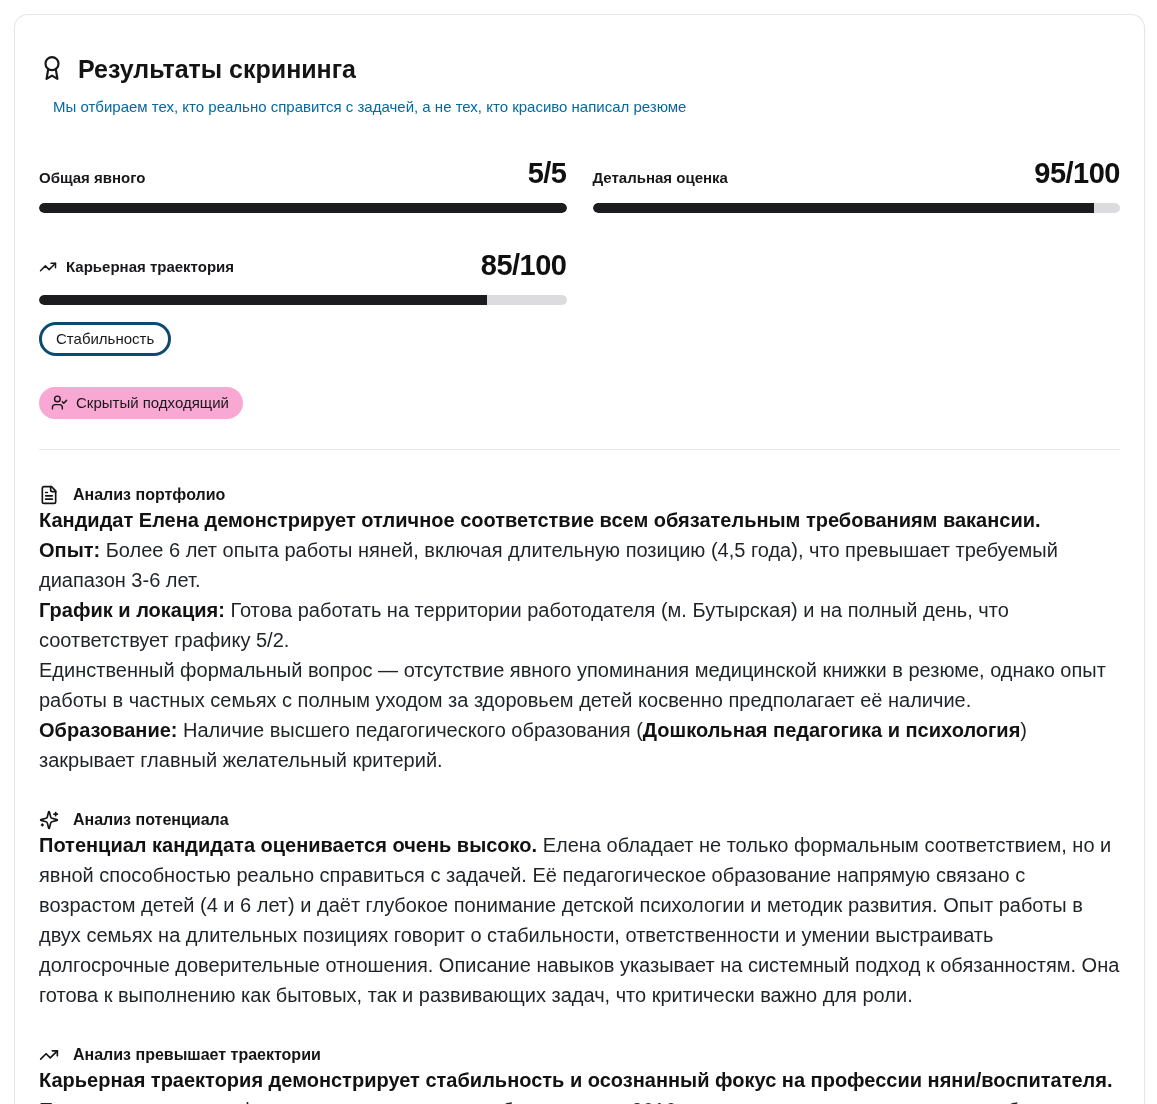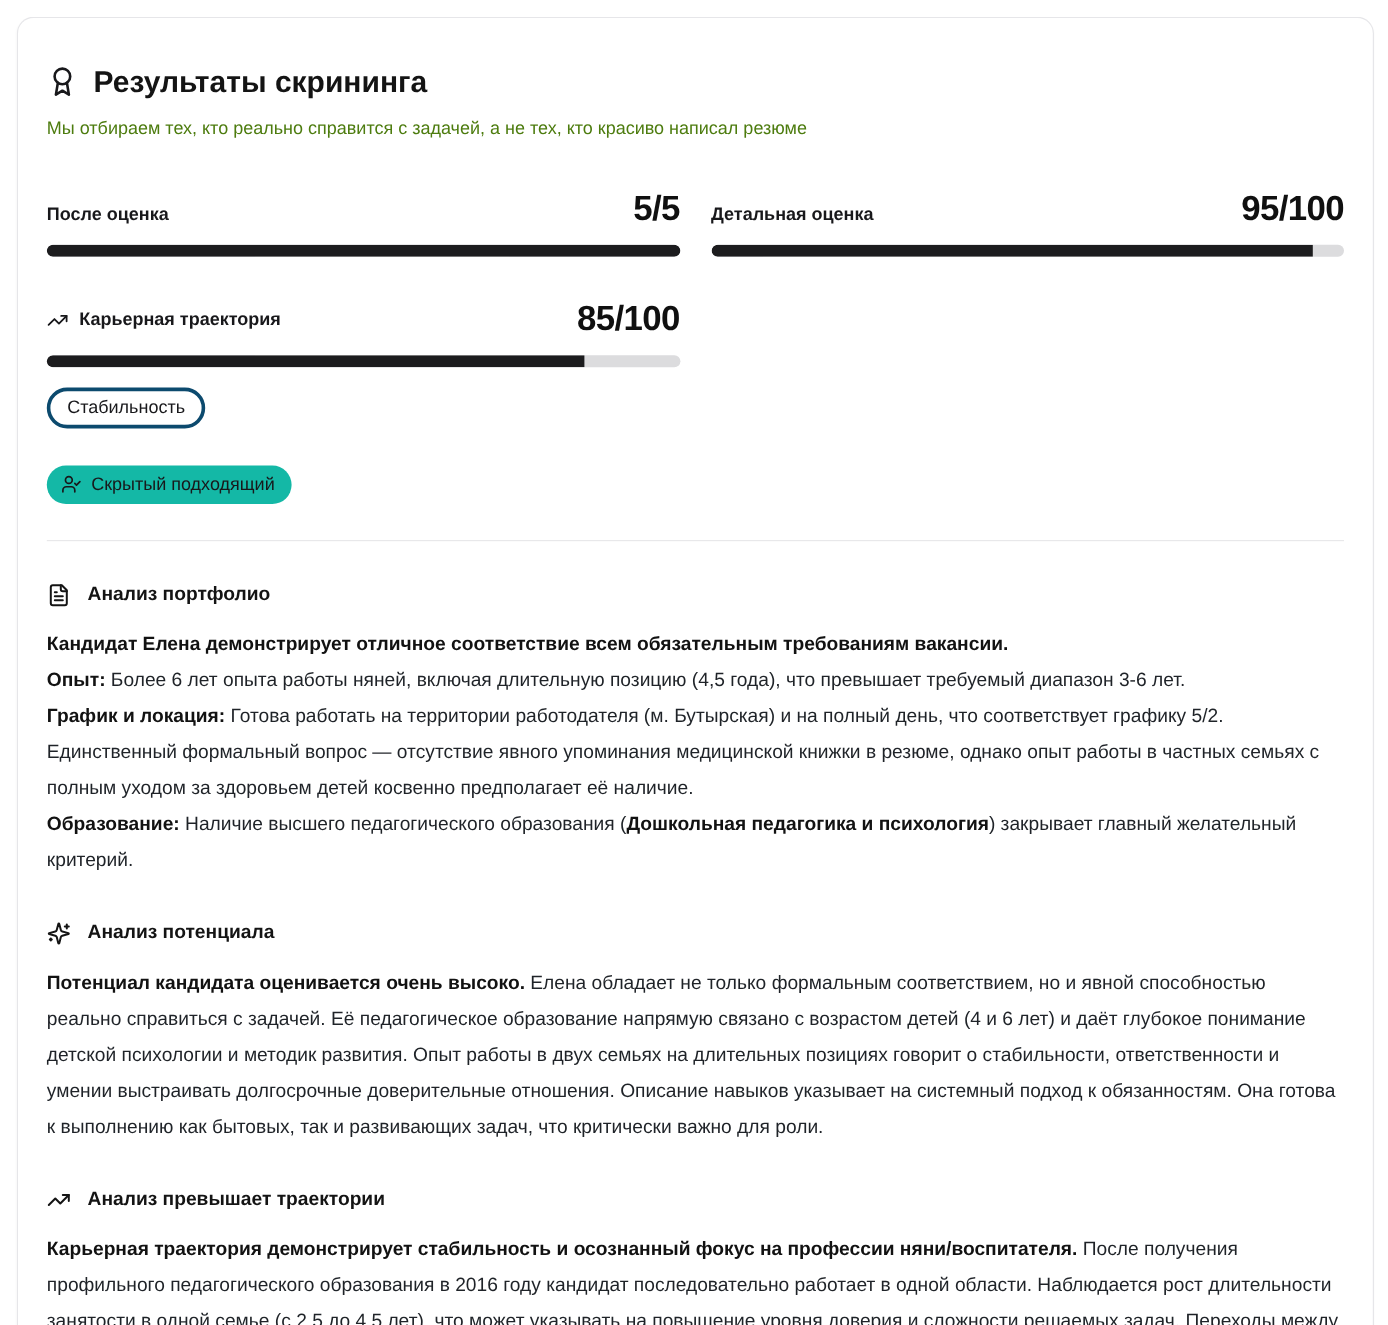--- a/index.html
+++ b/index.html
@@ -18,21 +18,21 @@
     border: 1px solid #e6e6e9;
     border-bottom: none;
     border-radius: 14px 14px 0 0;
     box-shadow: 0 1px 2px rgba(0,0,0,0.03);
     padding: 40px 24px 10px 24px;
   }
   
   .title-row { display: flex; align-items: flex-start; gap: 13px; }
   .title-row svg { flex: 0 0 auto; }
   h1.page-title { margin: 0; font-size: 25px; font-weight: 600; letter-spacing: 0; color: #141414; }
-  p.subtitle { margin: 13px 0 0 0; font-size: 15px; color: #4d7c0f; }
+  p.subtitle { margin: 13px 0 0 14px; font-size: 15px; color: #0369a1; }
   
   .scores-grid {
     margin-top: 44px;
     display: grid;
     grid-template-columns: 1fr 1fr;
     column-gap: 26px;
     row-gap: 38px;
     align-items: start;
   }
   .score-top { display: flex; justify-content: space-between; align-items: baseline; margin-bottom: 15px; }
@@ -45,50 +45,50 @@
   .tag-pill {
     display: inline-flex; align-items: center;
     border: 3px solid #0c4a6e; border-radius: 999px;
     background: #ffffff; padding: 5px 14px 6px 14px;
     font-size: 15px; font-weight: 500; color: #18181b;
   }
   
   .badges-row { margin-top: 31px; display: flex; gap: 8px; }
   .badge-pill {
     display: inline-flex; align-items: center; gap: 8px;
-    background: #14b8a6; border-radius: 999px;
+    background: #f9a8d4; border-radius: 999px;
     padding: 7px 14px 8px 12px;
     font-size: 15px; font-weight: 500; color: #18181b;
   }
   hr.divider { border: none; border-top: 1px solid #e8e8ea; margin: 30px 0 0 0; }
   
   .section { margin-top: 35px; }
   .section-heading { display: flex; align-items: center; gap: 14px; font-size: 16px; font-weight: 600; color: #141414; }
-  .section-body { margin-top: 17px; font-size: 16px; line-height: 30px; color: #1f2328; }
+  .section-body { font-size: 20px; line-height: 30px; color: #1f2328; }
   .section-body p { margin: 0; }
   .section-body strong { font-weight: 700; color: #121212; }
 </style>
 </head>
 <body>
 
 <div class="card">
   <div class="title-row">
     <span><svg width="26" height="26" viewBox="0 0 24 24" fill="none" stroke="currentColor" stroke-width="2" stroke-linecap="round" stroke-linejoin="round">
           <circle cx="12" cy="8" r="6"></circle>
           <path d="M15.477 12.89 17 22l-5-3-5 3 1.523-9.11"></path>
         </svg></span>
     <h1 class="page-title">Результаты скрининга</h1>
   </div>
   <p class="subtitle">Мы отбираем тех, кто реально справится с задачей, а не тех, кто красиво написал резюме</p>
 
   <div class="scores-grid" id="scores-grid">
       <div class="score">
         <div class="score-top">
           <span class="score-label">
-            <span>После оценка</span>
+            <span>Общая явного</span>
           </span>
           <span class="score-value">5/5</span>
         </div>
         <div class="progressbar">
           <div class="progress-fill" style="width:100%;border-radius:999px;"></div>
         </div>
       </div>
       <div class="score">
         <div class="score-top">
           <span class="score-label">

